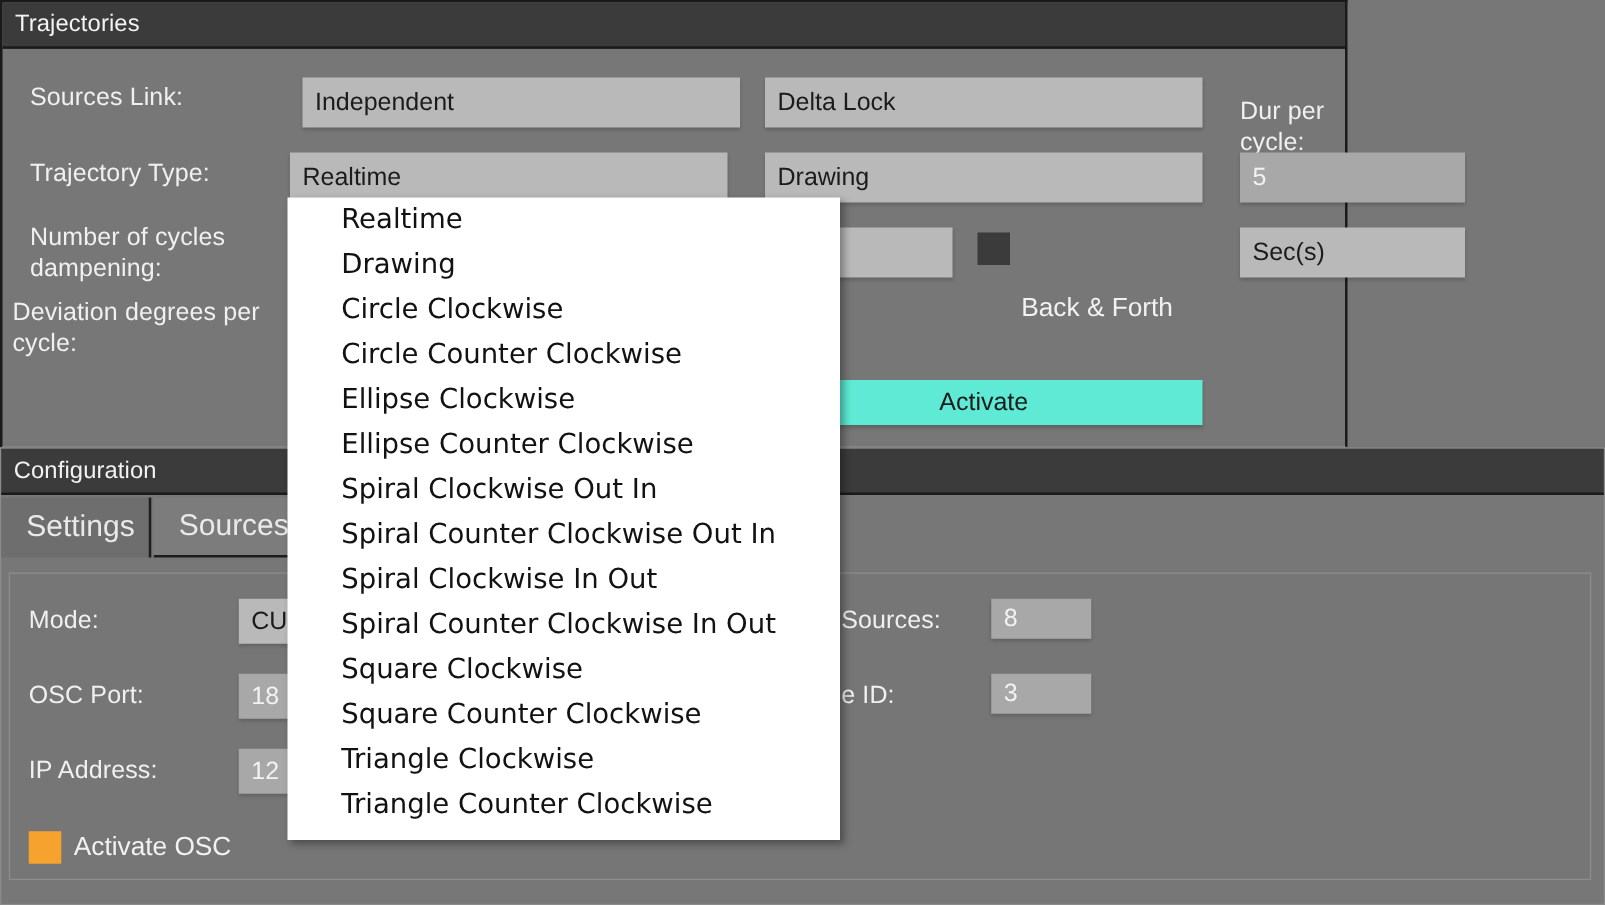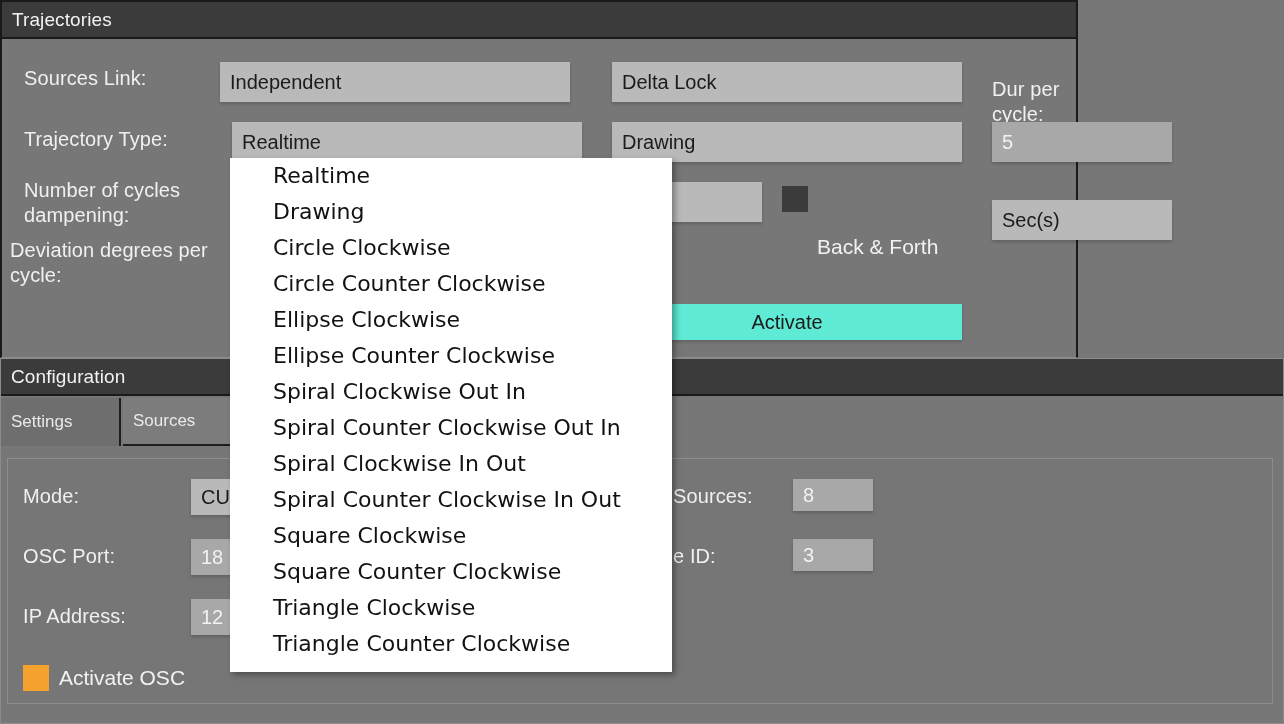--- a/index.html
+++ b/index.html
@@ -122,24 +122,24 @@
     color: #f2f2f2;
     font-size: 21px;
     white-space: nowrap;
   }
 
   
   .tab {
     position: absolute;
     box-sizing: border-box;
     color: #e9e9e9;
-    font-size: 17px;
+    font-size: 24px;
     display: flex;
     align-items: center;
-    padding-left: 10px;
+    padding-left: 20px;
     padding-right: 10px;
   }
   .tab.active {
     background: #6e6e6e;
     border-right: 2px solid #1d1d1d;
   }
   .tab.inactive {
     background: #7c7c7c;
     border-right: 2px solid #1d1d1d;
     border-bottom: 2px solid #1d1d1d;
@@ -178,35 +178,35 @@
 <body>
 
 <div id="app">
 
   <div class="panel" id="trajectories-panel">
     <div class="panel-title">
       <span>Trajectories</span>
     </div>
 
     <div class="label" style="left:22px; top:64px;">Sources Link:</div>
-    <div class="field" style="left:218px; top:60px; width:350px; height:40px;">Independent</div>
+    <div class="field" style="left:240px; top:60px; width:350px; height:40px;">Independent</div>
     <div class="field" style="left:610px; top:60px; width:350px; height:40px;">Delta Lock</div>
     <div class="label" style="left:990px; top:75px;">Dur per cycle:</div>
 
     <div class="label" style="left:22px; top:125px;">Trajectory Type:</div>
     <div class="field" style="left:230px; top:120px; width:350px; height:40px;">Realtime</div>
     <div class="field" style="left:610px; top:120px; width:350px; height:40px;">Drawing</div>
     <div class="field value-light" style="left:990px; top:120px; width:180px; height:40px;">5</div>
 
     <div class="label" style="left:22px; top:176px; width:200px;">Number of cycles dampening:</div>
     <div class="field empty" style="left:230px; top:180px; width:350px; height:40px;"></div>
     <div class="field empty" style="left:665px; top:180px; width:95px; height:40px;"></div>
     <div class="checkbox" style="left:780px; top:184px;"></div>
     <div class="checkbox-label" style="left:815px; top:185px;margin-top:48px;">Back &amp; Forth</div>
-    <div class="field" style="left:990px; top:180px; width:180px; height:40px;margin-top:18px;">Sec(s)</div>
+    <div class="field" style="left:990px; top:180px; width:180px; height:40px;">Sec(s)</div>
 
     <div class="label" style="left:8px; top:236px; width:210px;">Deviation degrees per cycle:</div>
 
     <div class="btn" style="left:610px; top:302px; width:350px; height:36px;">Activate</div>
   </div>
 
   <div class="panel" id="configuration-panel">
     <div class="panel-title">
       <span>Configuration</span>
     </div>

